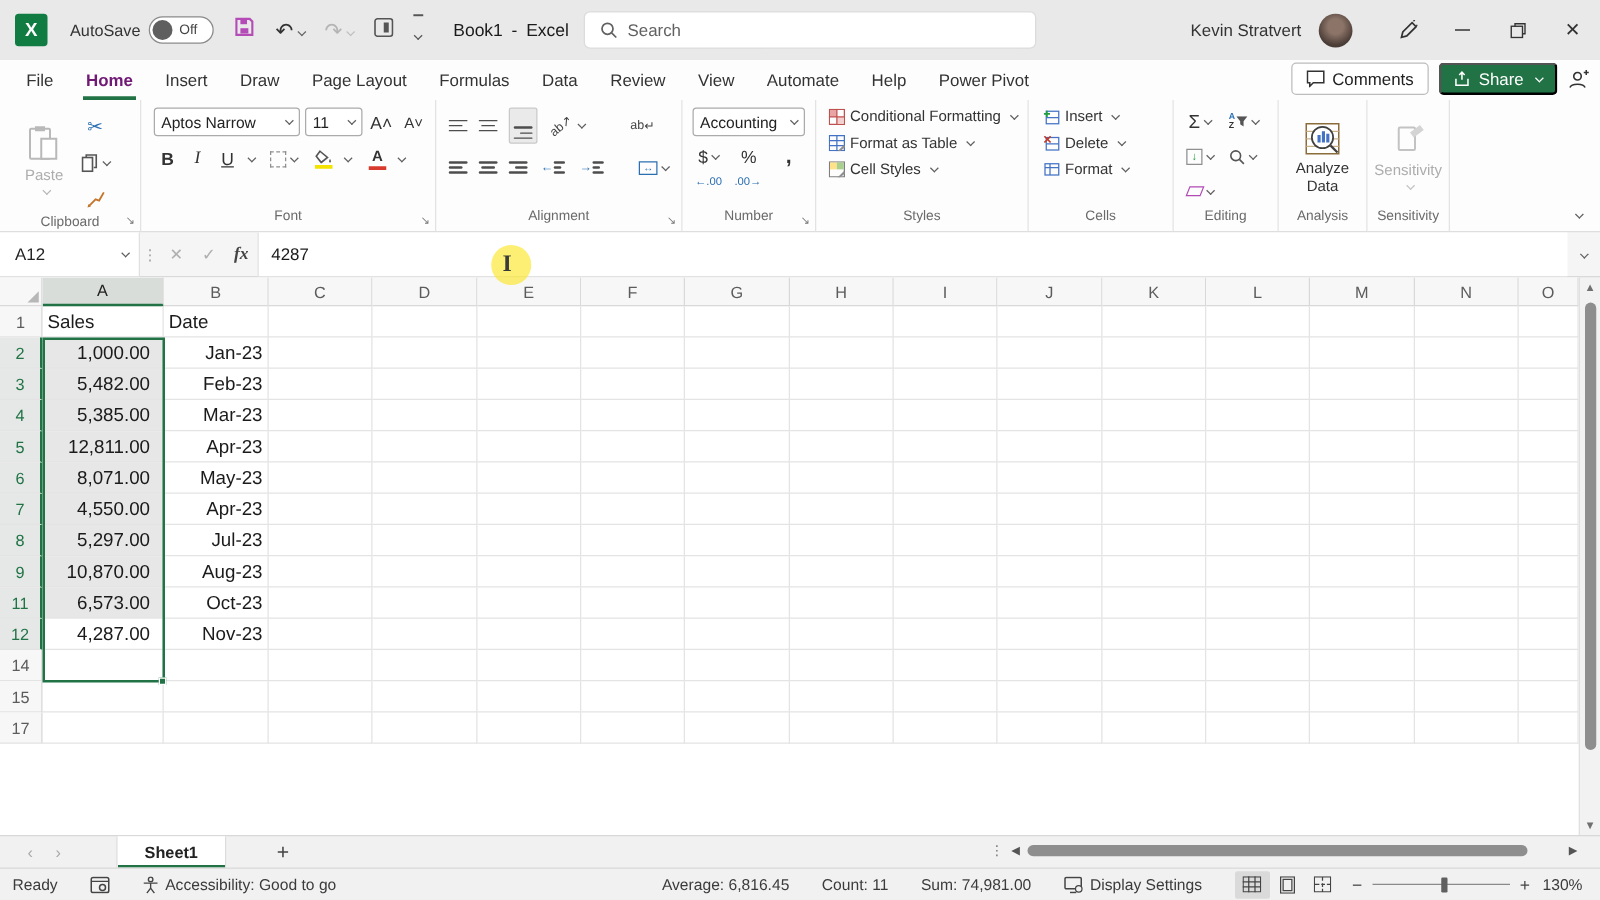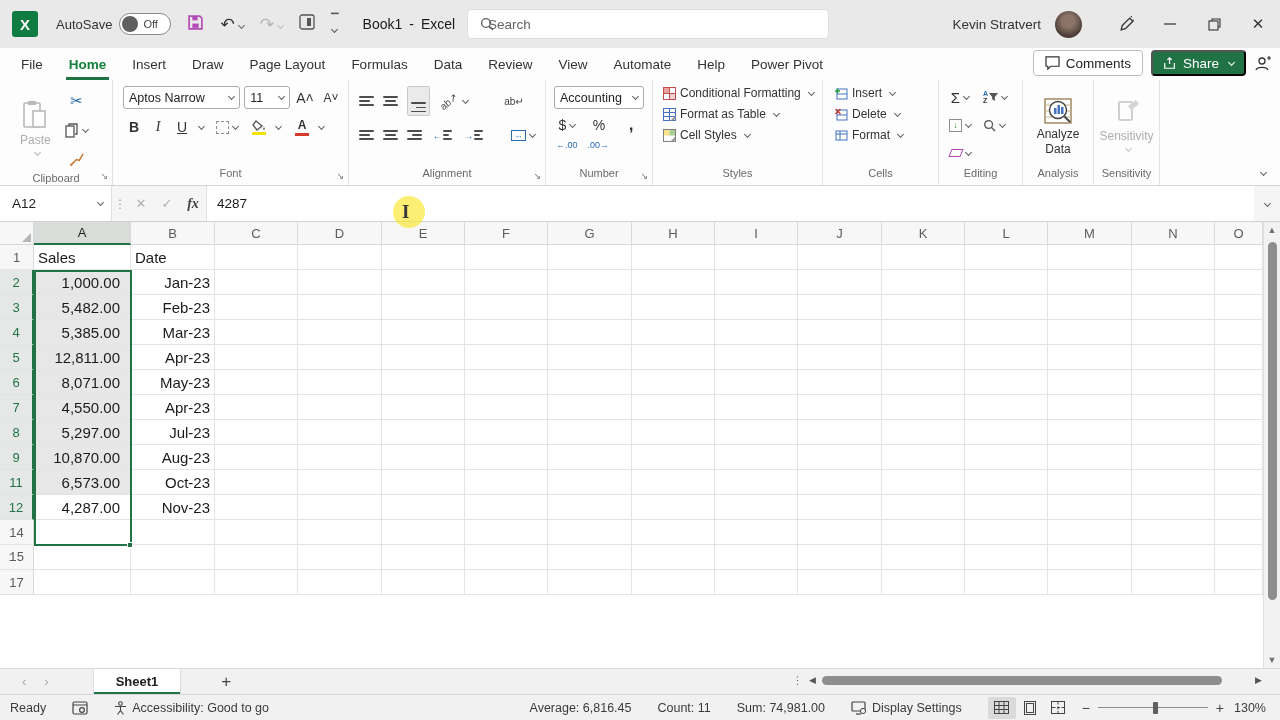--- a/index.html
+++ b/index.html
@@ -8,31 +8,31 @@
 
 #titlebar{position:absolute;left:0;top:0;width:1280px;height:48px;background:#e9e9e9;display:flex;align-items:center}
 .xl-logo{width:26px;height:26px;margin-left:12px;background:#107c41;border-radius:3px;color:#fff;font-weight:bold;font-size:15px;display:flex;align-items:center;justify-content:center}
 .autosave{display:flex;align-items:center;gap:7px;margin-left:18px;font-size:13px;color:#333}
 .toggle{width:52px;height:22px;border:1px solid #8a8a8a;border-radius:12px;background:#fff;display:flex;align-items:center;padding:2px;gap:5px}
 .knob{width:16px;height:16px;border-radius:50%;background:#5f5f5f}
 .toggle span{font-size:11px;color:#444}
 .qat{display:flex;align-items:center;gap:16px;margin-left:16px;color:#333}
 .qat .disabled{color:#b5b5b5}
 .doc-title{margin-left:24px;font-size:14px;color:#1a1a1a;display:flex;gap:7px}
-.searchbox{position:absolute;left:468px;top:10px;width:360px;height:28px;background:#fff;border-radius:4px;display:flex;align-items:center;padding-left:20px;font-size:13.5px;color:#616161;box-shadow:0 0 0 1px #dcdcdc}
+.searchbox{position:absolute;left:468px;top:10px;width:360px;height:28px;background:#fff;border-radius:4px;display:flex;align-items:center;padding-left:34px;font-size:13.5px;color:#616161;box-shadow:0 0 0 1px #dcdcdc}
 .searchbox svg{position:absolute;left:12px}
 .tb-right{position:absolute;right:0;top:0;height:48px;display:flex;align-items:center;gap:0}
 .username{font-size:13.5px;color:#333;margin-right:14px}
 .avatar{width:27px;height:27px;border-radius:50%;background:radial-gradient(circle at 50% 38%,#8c7468 28%,#4a3c36 70%);margin-right:22px}
 .tb-ic{width:44px;height:48px;display:flex;align-items:center;justify-content:center;color:#333}
 
 #tabsrow{position:absolute;left:0;top:48px;width:1280px;height:32px;background:#fdfdfd;display:flex;align-items:center}
 .rtab{font-size:13.5px;color:#333;padding:0 3px;margin:0 10px;height:32px;display:flex;align-items:center;cursor:default;white-space:nowrap}
 .rtab:first-child{margin-left:18px}
-.rtab.active{font-weight:700;color:#15803d;box-shadow:inset 0 -3px 0 #217346}
+.rtab.active{font-weight:700;color:#701a75;box-shadow:inset 0 -3px 0 #217346}
 .tabs-right{position:absolute;right:8px;top:50px;display:flex;align-items:center;gap:8px}
 .btn-comments{display:flex;align-items:center;gap:6px;border:1px solid #bdbdbd;border-radius:4px;background:#fff;height:26px;padding:0 11px;font-size:13.5px;color:#222}
 .btn-share{display:flex;align-items:center;gap:6px;border-radius:4px;background:#217346;height:26px;padding:0 10px;font-size:13.5px;color:#fff}
 
 #ribbon{position:absolute;left:0;top:80px;width:1280px;height:106px;background:#fdfdfd;border-bottom:1px solid #d4d4d4;display:flex}
 .rgroup{height:100%;display:flex;flex-direction:column;position:relative;border-right:1px solid #e3e3e3}
 .rg-body{flex:1;padding:6px 6px 0 6px;display:flex}
 .rg-label{height:20px;text-align:center;font-size:11px;color:#6a6a6a;line-height:16px}
 .launcher{position:absolute;right:4px;bottom:4px;font-size:9px;color:#777}
 .bigbtn{display:flex;flex-direction:column;align-items:center;justify-content:center;gap:3px;font-size:12px;color:#333;padding:2px 6px;border-radius:3px}
@@ -764,21 +764,21 @@
       <div class="cell" style="width: 83px; height: 25px;"></div>
       <div class="cell" style="width: 83px; height: 25px;"></div>
       <div class="cell" style="width: 84px; height: 25px;"></div>
       <div class="cell" style="width: 83px; height: 25px;"></div>
       <div class="cell" style="width: 83px; height: 25px;"></div>
       <div class="cell" style="width: 84px; height: 25px;"></div>
       <div class="cell" style="width: 83px; height: 25px;"></div>
       <div class="cell" style="width: 48px; height: 25px;"></div>
     </div>
     <div class="g-row">
-      <div class="rh" style="width: 34px; height: 25px; font-family: Liberation Mono, monospace;">15</div>
+      <div class="rh" style="width: 34px; height: 25px;">15</div>
       <div class="cell" style="width: 97px; height: 25px;"></div>
       <div class="cell" style="width: 84px; height: 25px;"></div>
       <div class="cell" style="width: 83px; height: 25px;"></div>
       <div class="cell" style="width: 84px; height: 25px;"></div>
       <div class="cell" style="width: 83px; height: 25px;"></div>
       <div class="cell" style="width: 83px; height: 25px;"></div>
       <div class="cell" style="width: 84px; height: 25px;"></div>
       <div class="cell" style="width: 83px; height: 25px;"></div>
       <div class="cell" style="width: 83px; height: 25px;"></div>
       <div class="cell" style="width: 84px; height: 25px;"></div>

